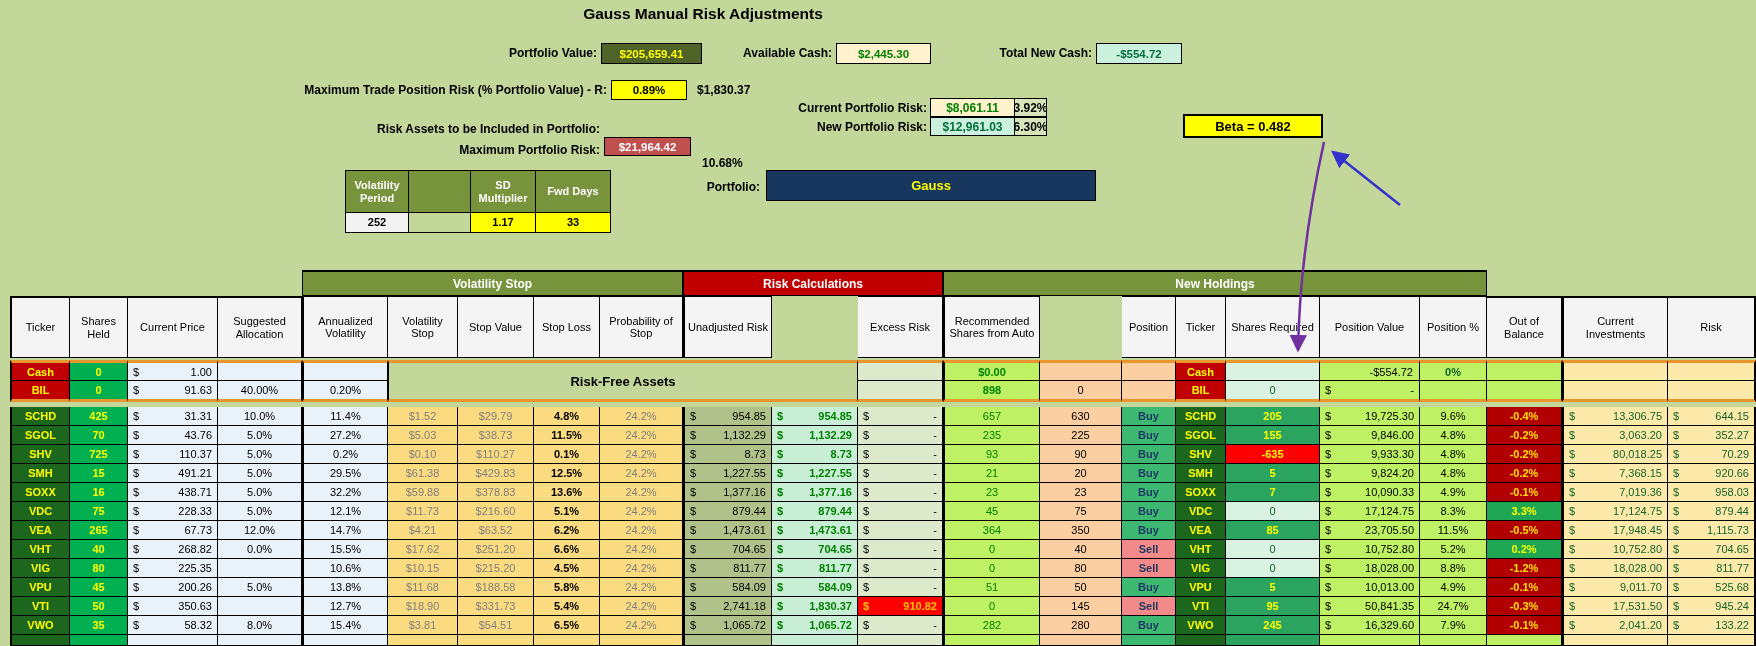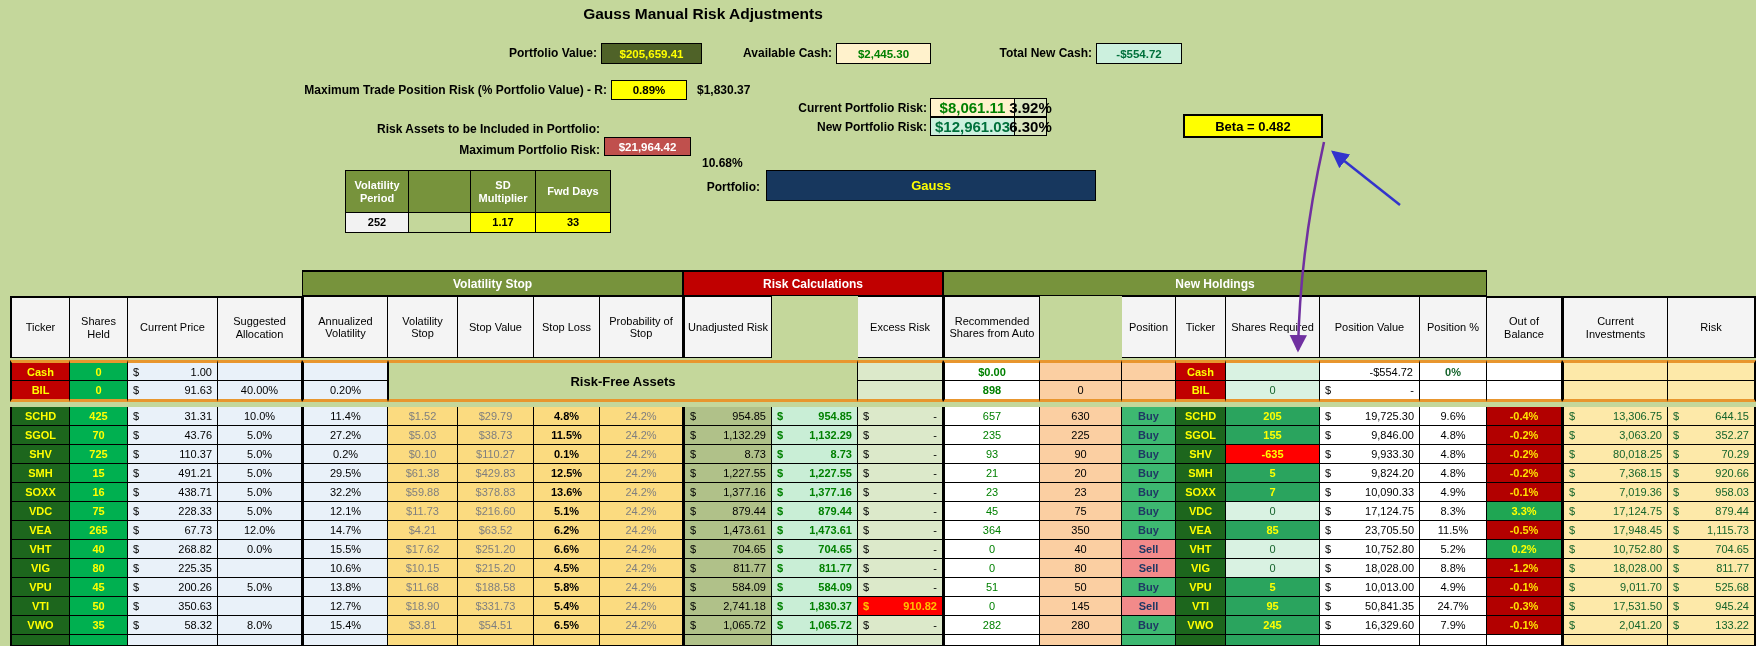--- a/index.html
+++ b/index.html
@@ -10,21 +10,21 @@
   .box{position:absolute;border:1px solid #000;display:flex;align-items:center;justify-content:center;
        font-weight:bold;font-size:11.5px;box-sizing:border-box;white-space:nowrap;}
   .dkolive{background:#4f6228;color:#ffff00;}
   .creambox{background:#fff2cc;color:#008000;}
   .mintbox{background:#ccf0de;color:#00703c;}
   .yellowbox{background:#ffff00;color:#000;}
   .sagebox{background:#d8e4bc;color:#000;}
   .redbox{background:#c0504d;color:#ffffff;}
   .betabox{background:#ffff00;border:2px solid #000;font-size:13px;}
   .navybox{background:#17375e;color:#ffff00;font-size:13px;}
-  .f10{font-size:15px;}
+  .f10{font-size:12px;}
   #page-title{position:absolute;left:353px;top:5px;width:700px;margin:0;text-align:center;
        font-size:15.5px;font-weight:bold;color:#000;}
   
   #params{position:absolute;left:345px;top:170px;display:grid;
        grid-template-columns:63px 62px 65px 75px;grid-template-rows:42px 20px;
        border-left:1px solid #000;border-top:1px solid #000;}
   #params .pc{border-right:1px solid #000;border-bottom:1px solid #000;display:flex;align-items:center;
        justify-content:center;text-align:center;font-size:11px;box-sizing:border-box;white-space:normal;line-height:1.1;}
   .ph{background:#77933c;color:#fff;font-weight:bold;}
   .pvw{background:#f2f2f2;font-weight:bold;}
@@ -51,21 +51,21 @@
   .shr{background:#00b050;color:#ffff00;font-weight:bold;}
   .blue{background:#e9f1f9;}
   .gold{background:#fbdb80;}
   .gry{color:#7f7f7f;}
   .bld{font-weight:bold;}
   .olv{background:#b0c189;}
   .macc{background:#c9eed6;}
   .grn{color:#008000;}
   .dgrn{color:#14632b;}
   .sage{background:#dce9ca;}
-  .mint{background:#ffffff;}
+  .mint{background:#bef264;}
   .peach{background:#fbcfa2;}
   .cream{background:#fde9a9;}
   .navy{color:#1f3864;}
   .buyc{background:#3db871;}
   .sellc{background:#f28a8a;}
   .reqp{background:#2aa45e;color:#ffff00;font-weight:bold;}
   .reqz{background:#d9f2e2;color:#17642d;}
   .reqn{background:#ff0000;color:#ffff00;font-weight:bold;}
   .obn{background:#b20000;color:#ffe000;font-weight:bold;}
   .obp{background:#1fa653;color:#ffff00;font-weight:bold;}

